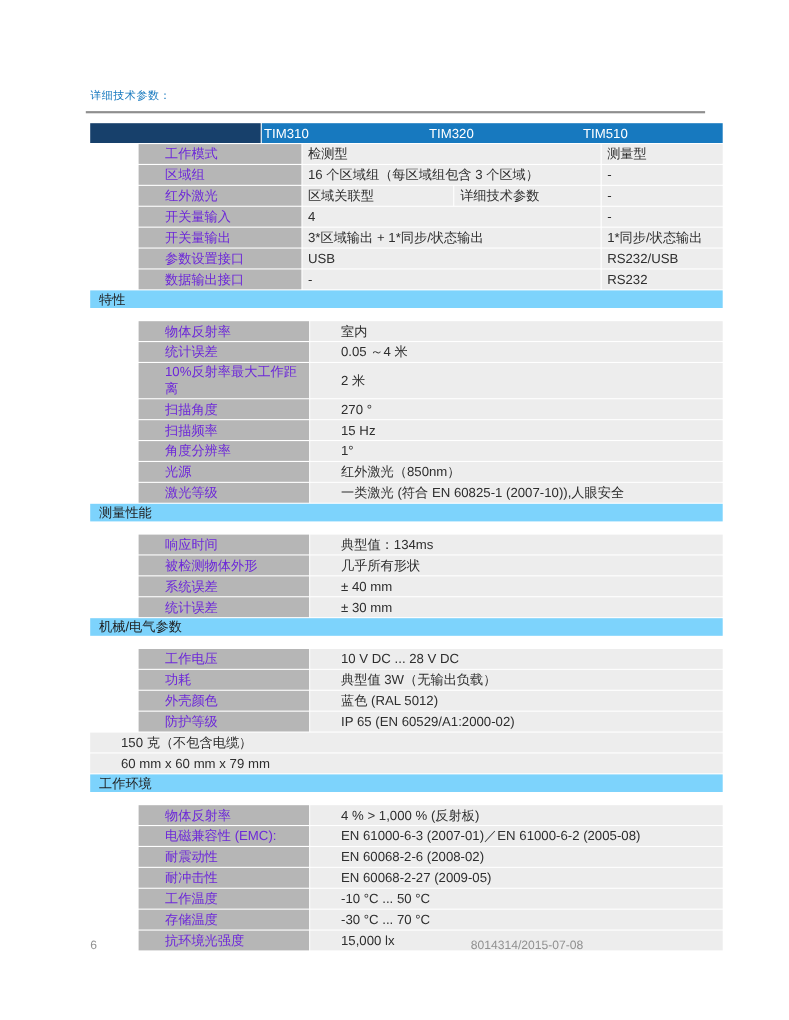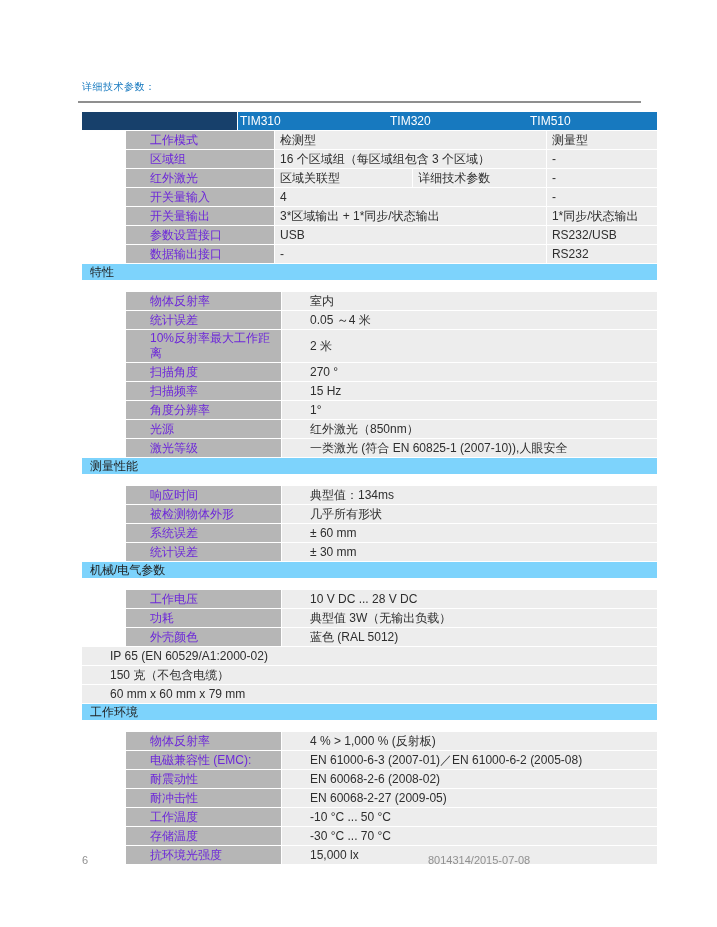--- a/index.html
+++ b/index.html
@@ -145,40 +145,41 @@
       <div class="row">
         <div class="cell label">响应时间</div>
         <div class="cell val c-full">典型值：134ms</div>
       </div>
       <div class="row">
         <div class="cell label">被检测物体外形</div>
         <div class="cell val c-full">几乎所有形状</div>
       </div>
       <div class="row">
         <div class="cell label">系统误差</div>
-        <div class="cell val c-full">± 60 mm</div>
+        <div class="cell val c-full">± 40 mm</div>
       </div>
       <div class="row">
         <div class="cell label">统计误差</div>
         <div class="cell val c-full">± 30 mm</div>
       </div>
       <div class="section-row">机械/电气参数</div>
       <div class="row">
         <div class="cell label">工作电压</div>
         <div class="cell val c-full">10 V DC ... 28 V DC</div>
       </div>
       <div class="row">
         <div class="cell label">功耗</div>
         <div class="cell val c-full">典型值 3W（无输出负载）</div>
       </div>
       <div class="row">
         <div class="cell label">外壳颜色</div>
         <div class="cell val c-full">蓝色 (RAL 5012)</div>
       </div>
       <div class="row">
+        <div class="cell label">防护等级</div>
         <div class="cell val c-full">IP 65 (EN 60529/A1:2000-02)</div>
       </div>
       <div class="row">
         <div class="cell val c-full">150 克（不包含电缆）</div>
       </div>
       <div class="row">
         <div class="cell val c-full">60 mm x 60 mm x 79 mm</div>
       </div>
       <div class="section-row">工作环境</div>
       <div class="row">

